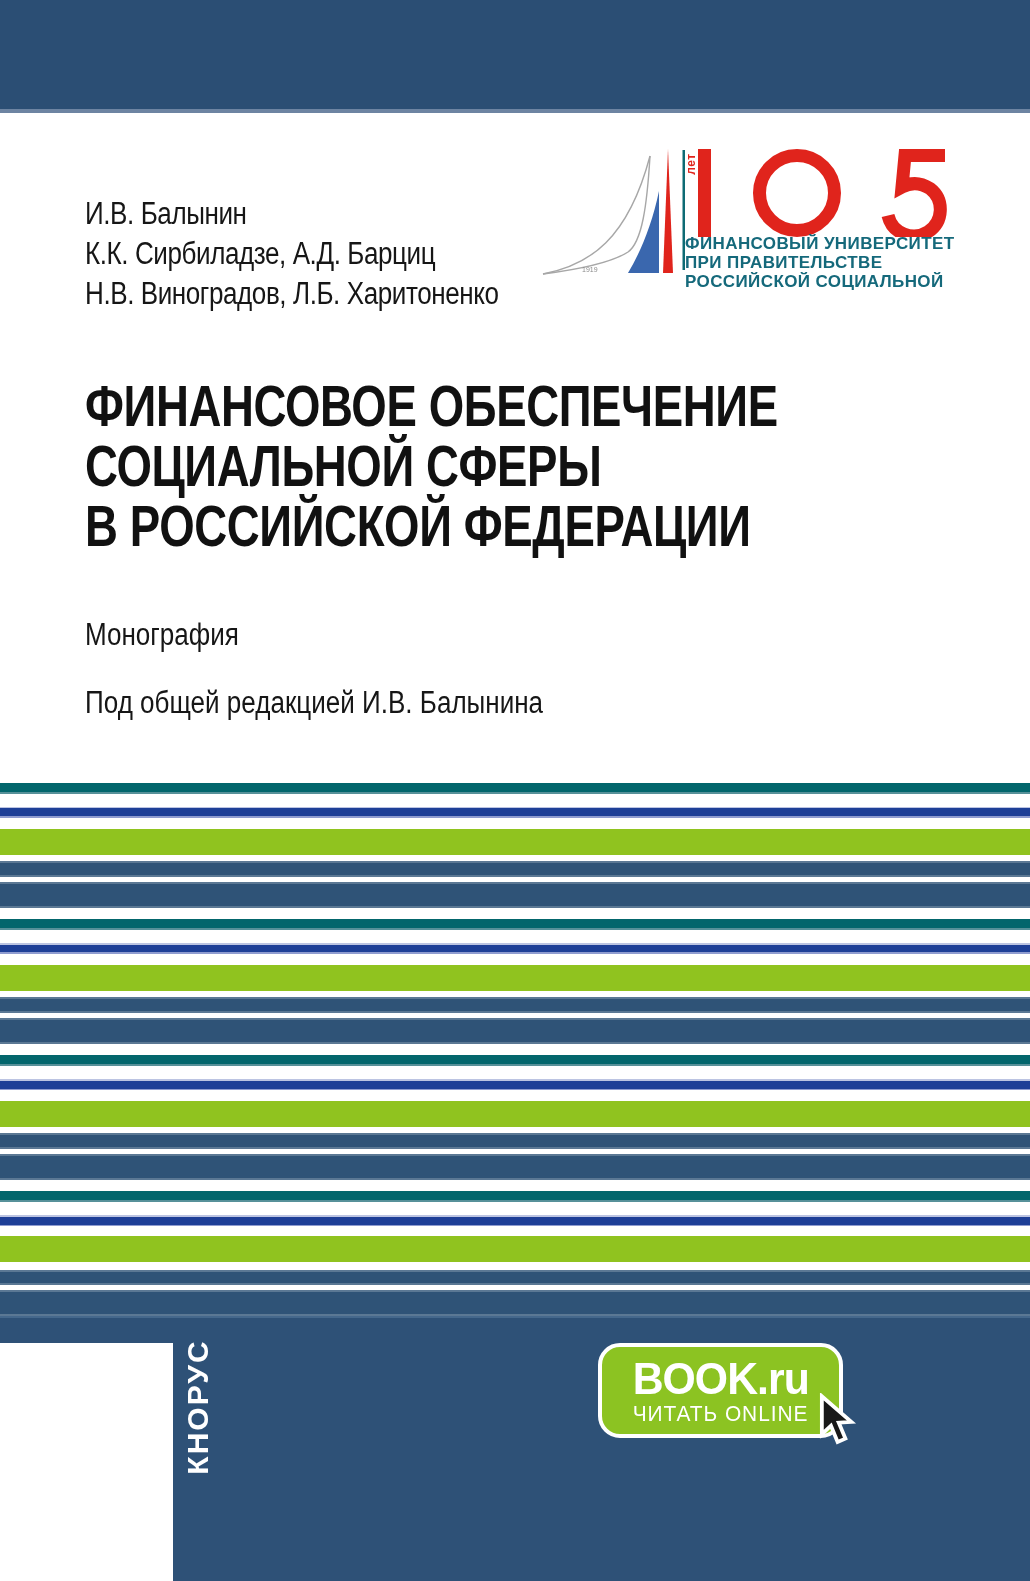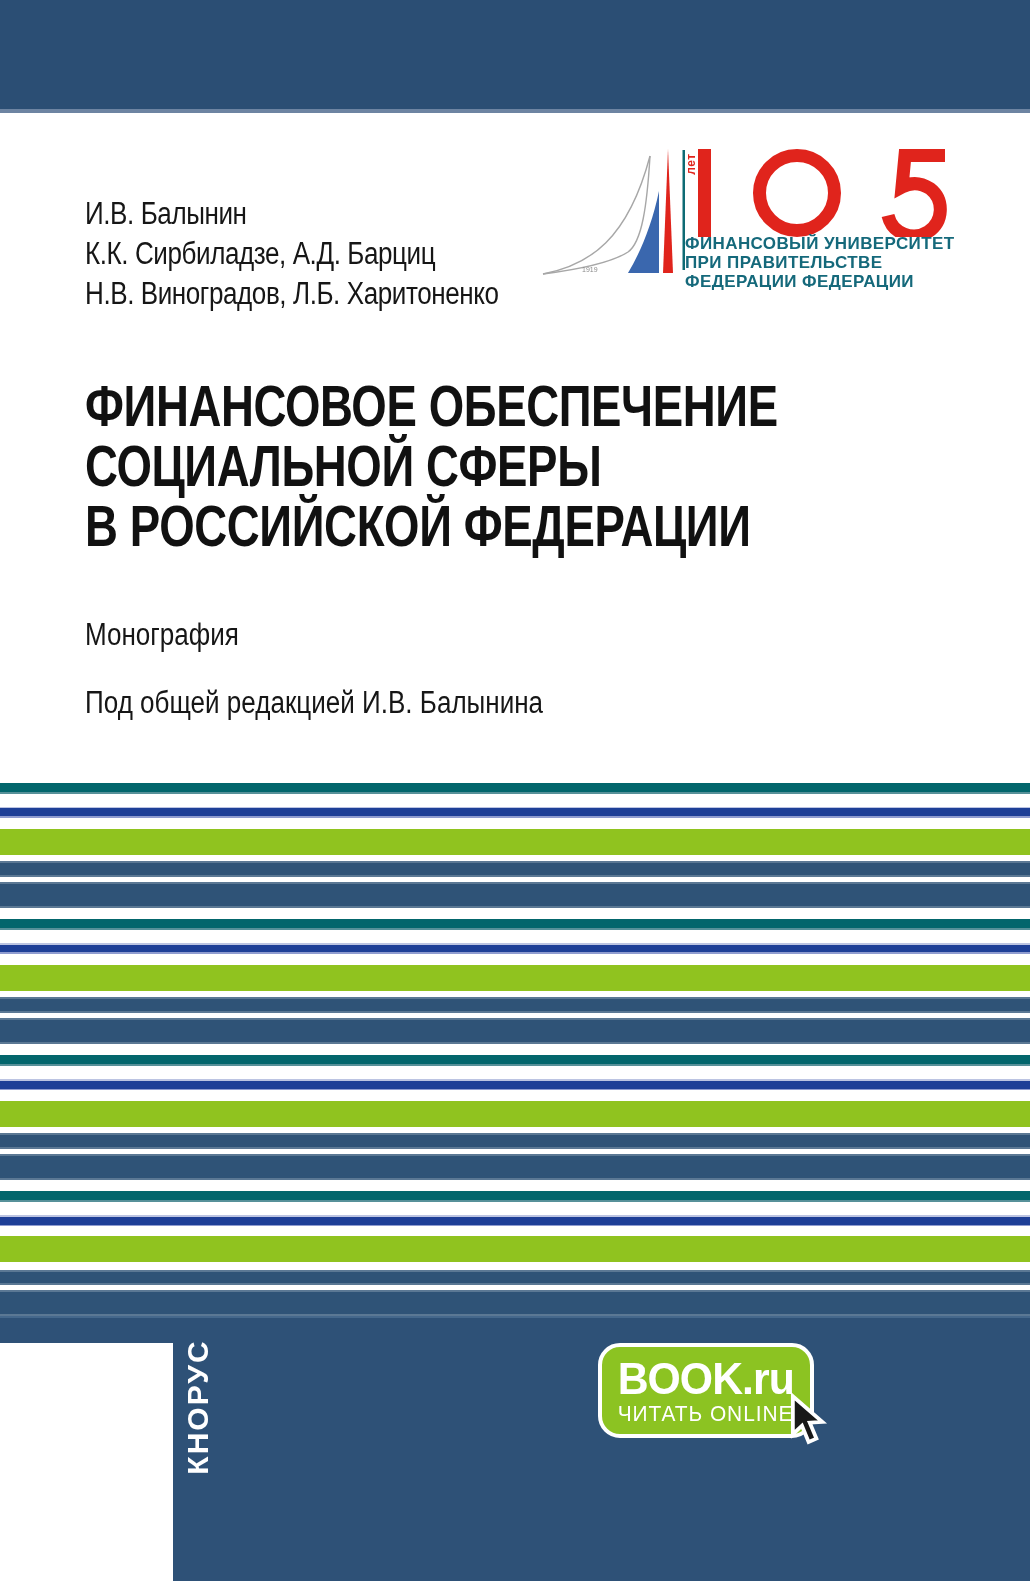--- a/index.html
+++ b/index.html
@@ -76,21 +76,21 @@
   }
   .knorus {
     position:absolute; left:177px; top:1337px; width:140px; height:42px;
     transform-origin:0 0; transform:rotate(-90deg) translateX(-140px);
     font-size:30px; font-weight:bold; letter-spacing:2px;
     color:#ffffff; text-align:center; line-height:42px; white-space:nowrap;
   }
 
   
   .badge {
-    position:absolute; left:598px; top:1343px; width:216px; height:95px;
+    position:absolute; left:598px; top:1343px; width:245px; height:95px;
     background:#8cc322; border:4px solid #ffffff; border-radius:22px;
     box-sizing:border-box; display:flex; flex-direction:column;
     align-items:center; justify-content:center; cursor:pointer;
   }
   .badge-title {
     font-size:45px; font-weight:bold; color:#ffffff; line-height:46px;
     letter-spacing:-1px; transform:scaleX(0.95);
   }
   .badge-sub {
     font-size:22px; color:#ffffff; letter-spacing:1px; line-height:24px;
@@ -122,21 +122,21 @@
     </svg>
     <div class="let">лет</div>
     <svg class="digits" width="250" height="88" viewBox="0 0 250 88" aria-label="105">
       <rect x="0" y="0" width="13" height="88" fill="#e0241c"></rect>
       <circle cx="99" cy="44" r="37.5" fill="none" stroke="#e0241c" stroke-width="13"></circle>
       <path d="M 247 6.5 L 207 6.5 L 204 38 Q 218 30.5 232 39.5 A 26.5 26.5 0 1 1 190 66.5" fill="none" stroke="#e0241c" stroke-width="13"></path>
     </svg>
     <div class="org">
       <div>ФИНАНСОВЫЙ УНИВЕРСИТЕТ</div>
       <div>ПРИ ПРАВИТЕЛЬСТВЕ</div>
-      <div>ФЕДЕРАЦИИ ФЕДЕРАЦИИ</div>
+      <div>РОССИЙСКОЙ СОЦИАЛЬНОЙ</div>
     </div>
   </div>
 
   <h1 class="title">
     <span style="display:block">ФИНАНСОВОЕ ОБЕСПЕЧЕНИЕ</span>
     <span style="display:block">СОЦИАЛЬНОЙ СФЕРЫ</span>
     <span style="display:block">В РОССИЙСКОЙ ФЕДЕРАЦИИ</span>
   </h1>
 
   <div class="subtitle">Монография</div>

